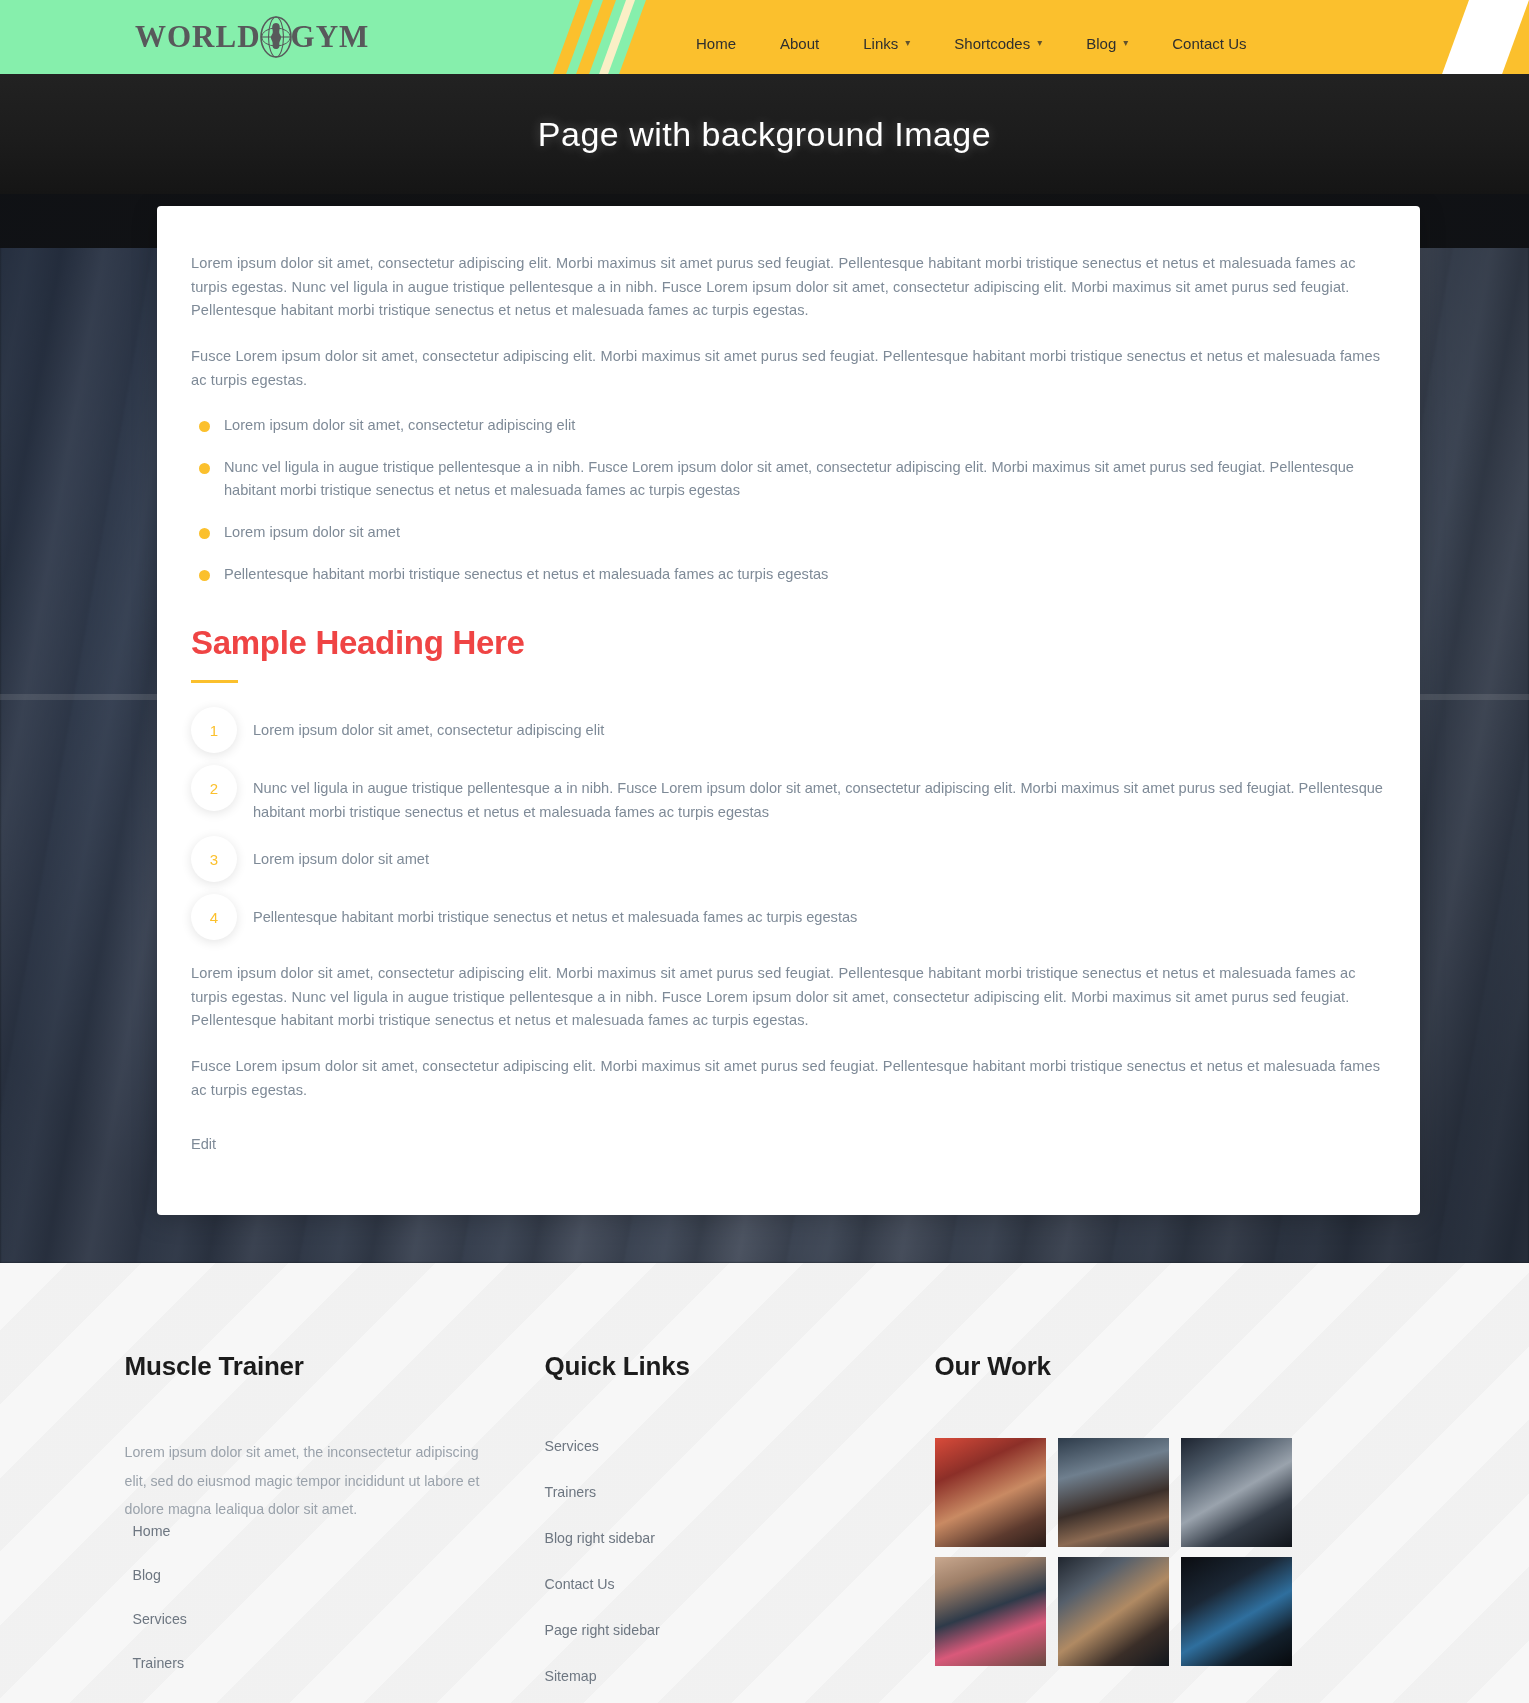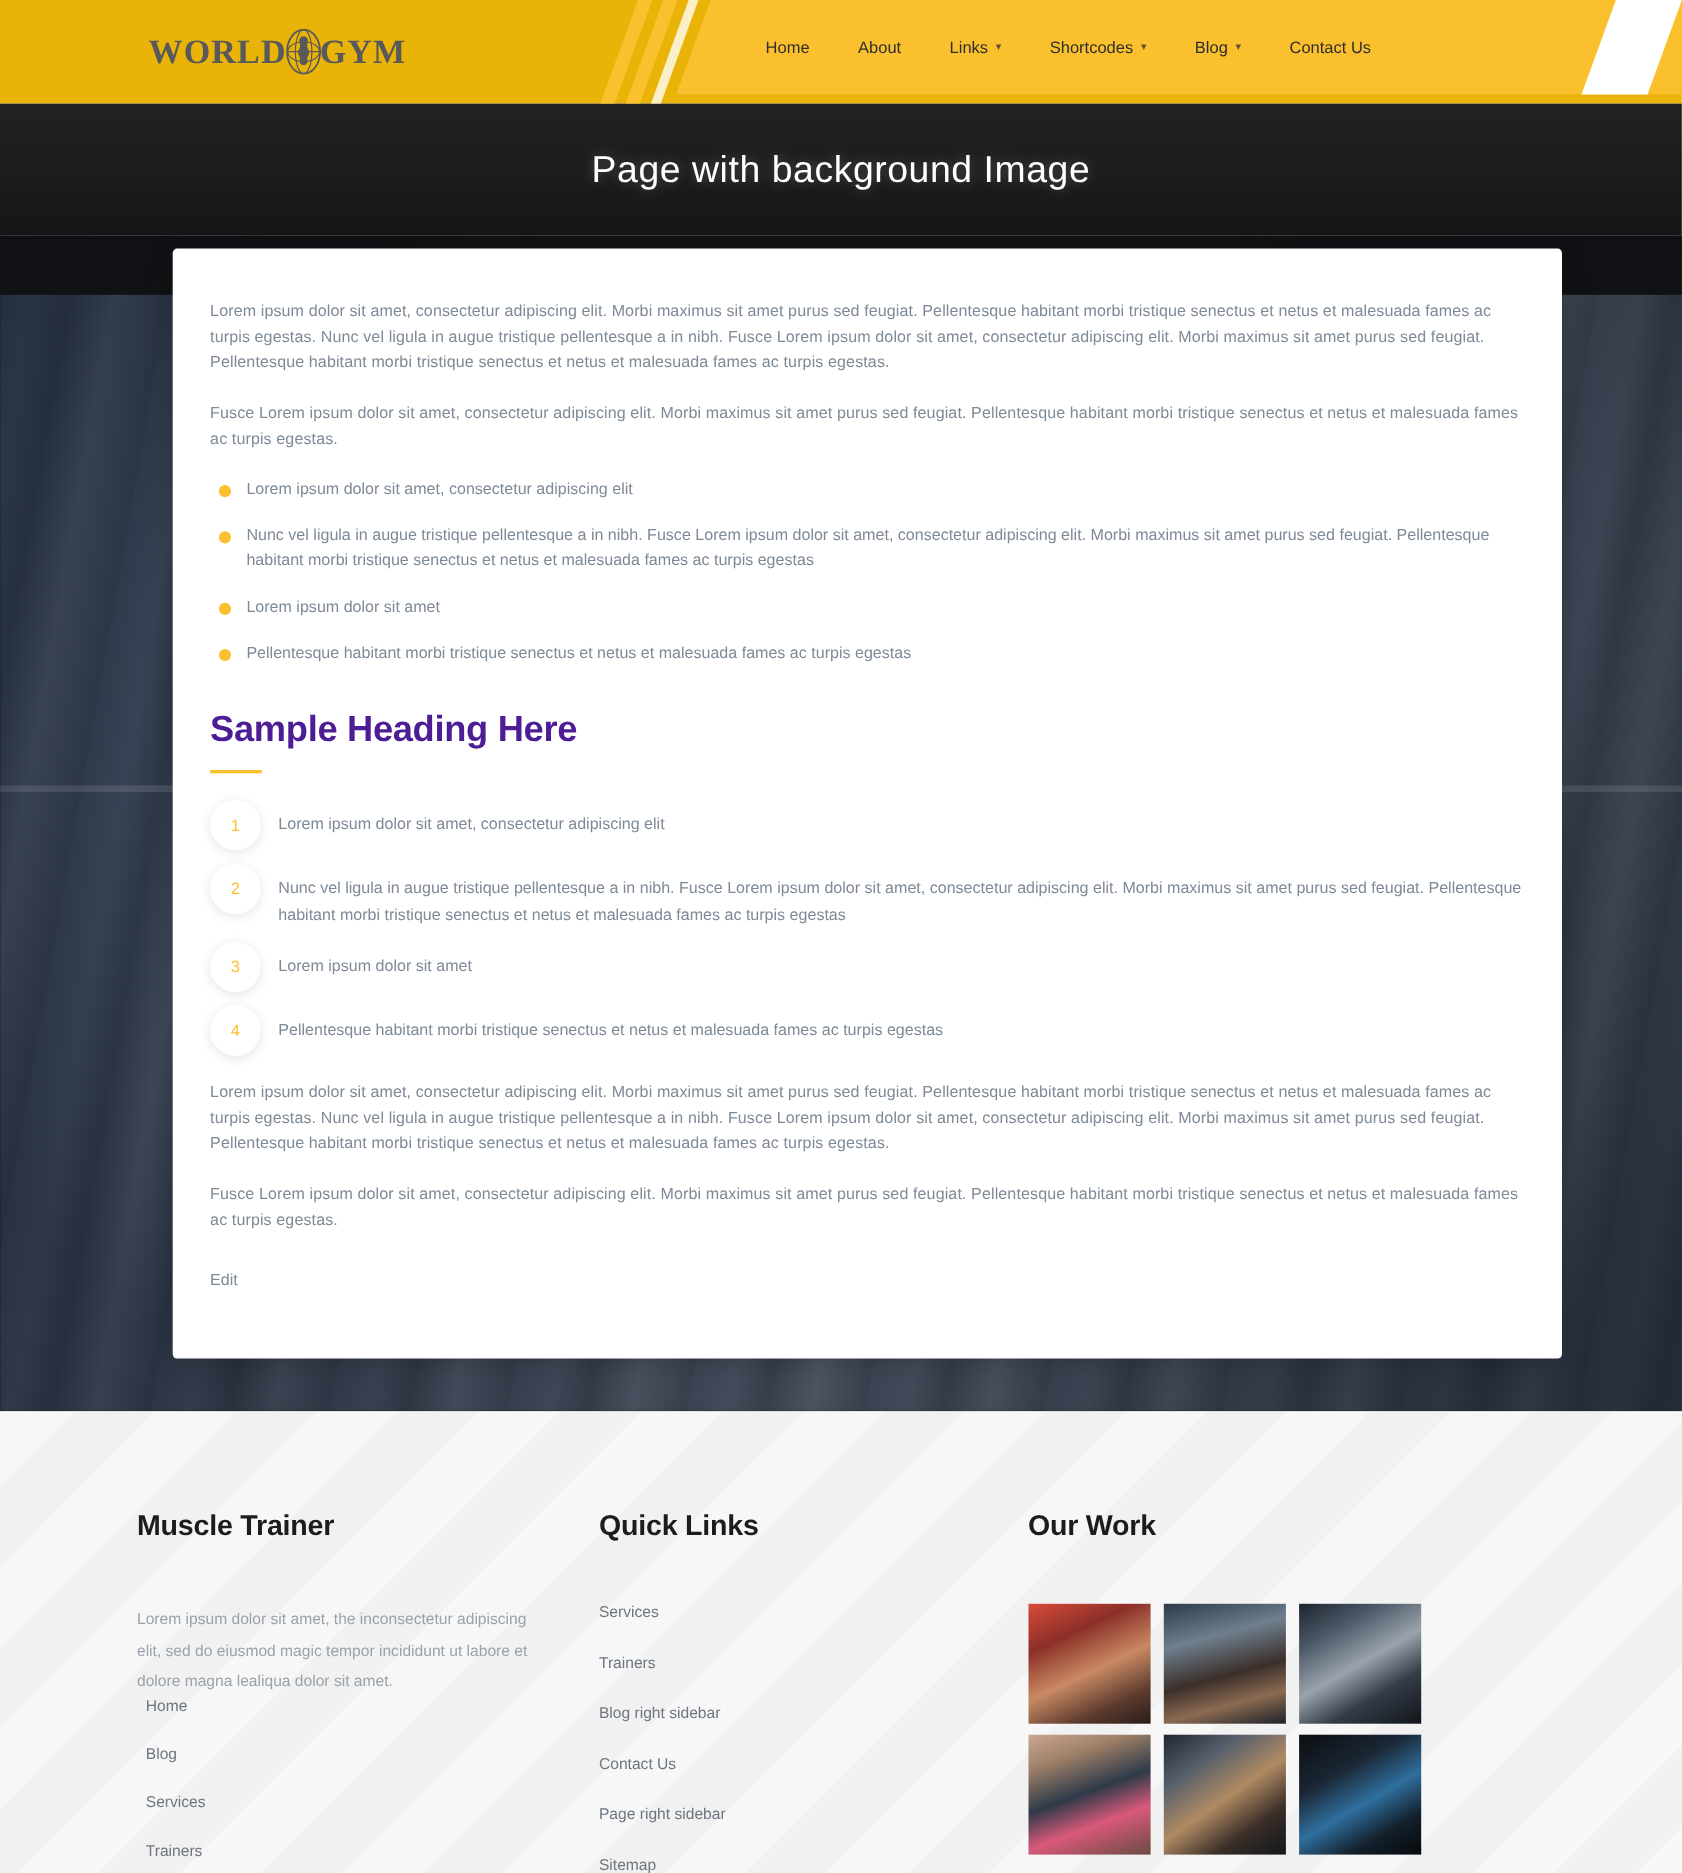--- a/index.html
+++ b/index.html
@@ -6,22 +6,22 @@
   html, body {
     width: 1529px;
     background: #ffffff;
     font-family: "Liberation Sans", sans-serif;
   }
   body { overflow-x: hidden; }
 
   
   .header {
     position: relative;
-    height: 94px;
-    background: #eab308;
+    height: 74px;
+    background: #86efac;
     overflow: hidden;
     z-index: 30;
     text-align: center;
   }
   .logo-wrap {
     position: absolute;
     left: 135px;
     top: 50%;
     transform: translateY(-50%);
     display: flex;
@@ -186,21 +186,21 @@
     position: absolute;
     left: 8px; top: 7px;
     width: 11px; height: 11px;
     border-radius: 50%;
     background: #fbc02d;
   }
 
   .sec-heading {
     font-size: 33px;
     font-weight: bold;
-    color: #4c1d95;
+    color: #ef4444;
     letter-spacing: -.3px;
     margin-top: 38px;
   }
   .heading-rule {
     width: 47px; height: 3px;
     background: #fbc02d;
     margin: 18px 0 34px 0;
   }
 
   ol.numbered { list-style: none; }

